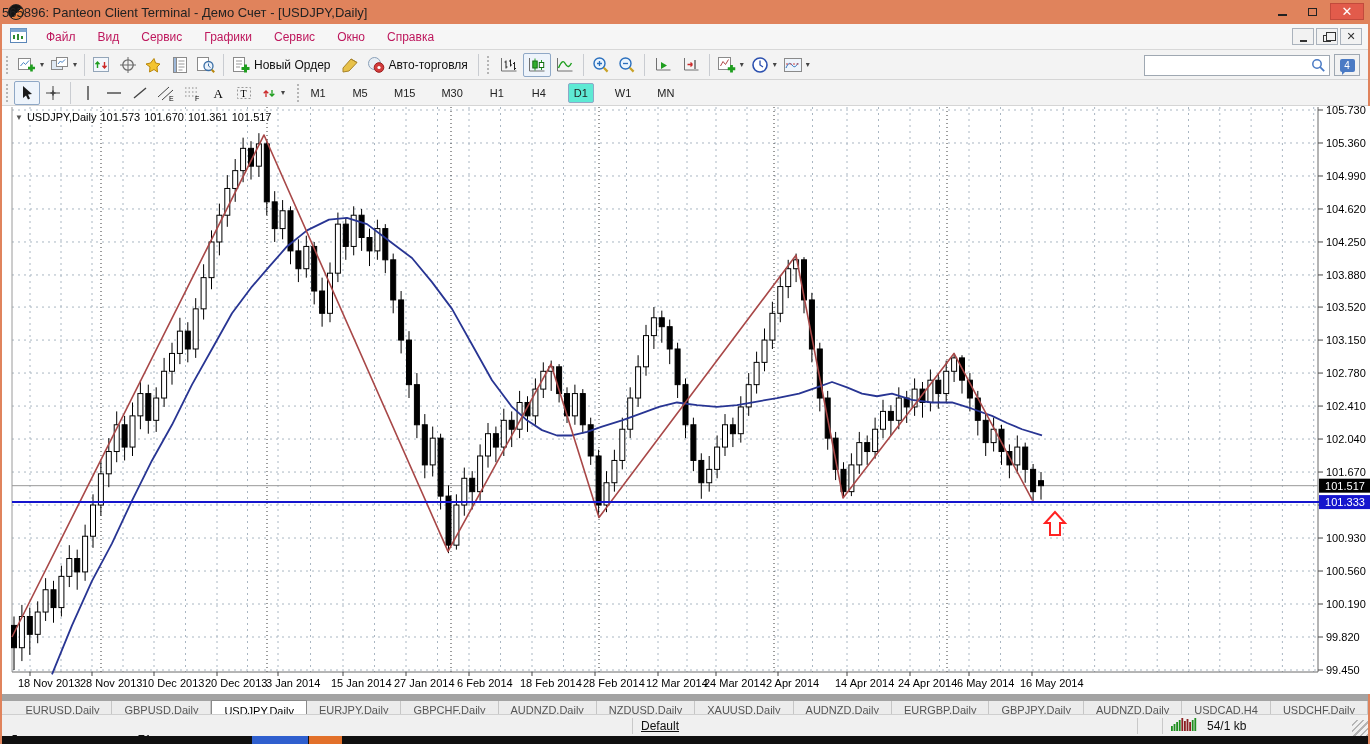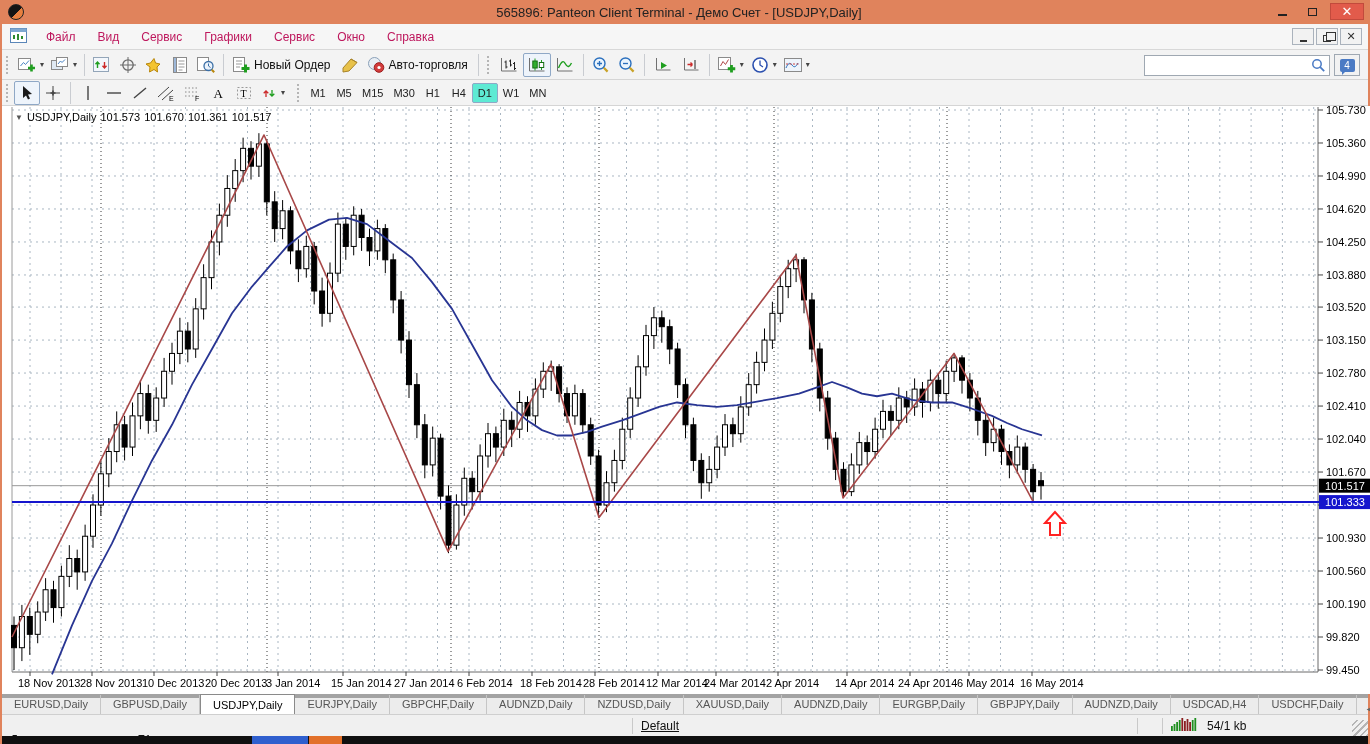--- a/index.html
+++ b/index.html
@@ -6,21 +6,21 @@
   html,body { width:1370px; height:744px; overflow:hidden; }
   body { font-family:"Liberation Sans", sans-serif; font-size:12px; background:#000; }
   .window { position:relative; width:1370px; height:744px; background:#f0f0f0;
             border-left:2px solid #e0835c; border-right:2px solid #e0835c; }
 
   
   .titlebar { position:absolute; top:0; left:0; right:0; height:24px; background:#e0835c;
               display:flex; align-items:center; }
   .app-logo { width:16px; height:16px; border-radius:50%; margin-left:6px;
               background:linear-gradient(135deg,#141414 55%,#e8803f 56%); border:1px solid #222; }
-  .title-text { position:absolute; left:0; right:12px; text-align:center; font-size:13px; color:#222; }
+  .title-text { position:absolute; left:0; right:12px; text-align:left; font-size:13px; color:#222; }
   .win-controls { position:absolute; right:4px; top:3px; display:flex; gap:6px; align-items:center; }
   .wc { width:24px; height:17px; display:flex; align-items:center; justify-content:center;
         color:#222; font-size:12px; cursor:default; }
   .wc-min span { display:block; width:9px; height:0; border-bottom:2px solid #222; margin-top:7px; }
   .wc-max span { display:block; width:9px; height:8px; border:1.5px solid #222; }
   .wc-close { background:#e25b4b; border:1px solid #c24a3c; color:#fff; width:34px; font-size:13px; }
 
   
   .menubar { position:absolute; top:24px; left:0; right:0; height:26px; background:#f6f6f6;
              border-bottom:1px solid #d8d8d8; display:flex; align-items:center; }
@@ -65,21 +65,21 @@
 
   
   .chart-area { position:absolute; top:106px; left:0; width:1370px; height:588px; background:#fff; }
   .chart-svg { position:absolute; top:0; left:0; }
   .ohlc-label { position:absolute; top:5px; left:13px; font-size:11px; color:#000; display:flex; gap:4px;
             align-items:center; background:rgba(255,255,255,.0); }
   .ohlc-label .tri { font-size:8px; color:#555; }
 
   
   .tabbar { position:absolute; top:694px; left:0; right:0; height:20px; background:#ececec;
-            border-top:4px solid #a3a3a3; display:flex; align-items:flex-end; }
+            border-top:7px solid #a3a3a3; display:flex; align-items:flex-end;flex-direction:column; }
   .tab { height:19px; padding:3px 12px 0 12px; font-size:11px; color:#555; border-right:1px solid #c6c6c6;
          white-space:nowrap; }
   .tab.active { background:#fff; color:#000; border:1px solid #8a8a8a; border-bottom:0; height:20px;
          margin-top:-2px; padding-top:4px; }
   .tab-scroll { margin-left:auto; display:flex; gap:2px; padding:0 10px; color:#666; font-size:10px; }
 
   
   .statusbar { position:absolute; top:714px; left:0; right:0; height:22px; background:#f0f0f0;
             border-top:1px solid #cfcfcf; display:flex; align-items:center; font-size:12px; color:#111; }
   .status-cell { padding:0 8px; height:16px; display:flex; align-items:center; border-left:1px solid #c9c9c9; }
@@ -421,21 +421,21 @@
           <span style="display: flex;">
             <svg width="18" height="18" viewBox="0 0 18 18">
               <path d="M6 13V7m-2.3 2.3L6 7l2.3 2.3" fill="none" stroke="#cc2a2a" stroke-width="1.3"></path>
               <path d="M12 6v6m-2.3-2.3L12 12l2.3-2.3" fill="none" stroke="#1f9e1f" stroke-width="1.3"></path>
             </svg>
           </span>
           <span class="caret">▾</span>
         </div>
       </div>
     <div class="grip" style="margin-left:8px;"></div>
-    <div id="tf-buttons" style="display:flex;align-items:center;gap:0;">
+    <div id="tf-buttons" style="display:flex;align-items:center;gap:16px;">
         <div class="tf-btn">M1</div>
         <div class="tf-btn">M5</div>
         <div class="tf-btn">M15</div>
         <div class="tf-btn">M30</div>
         <div class="tf-btn">H1</div>
         <div class="tf-btn">H4</div>
         <div class="tf-btn active">D1</div>
         <div class="tf-btn">W1</div>
         <div class="tf-btn">MN</div>
       </div>

